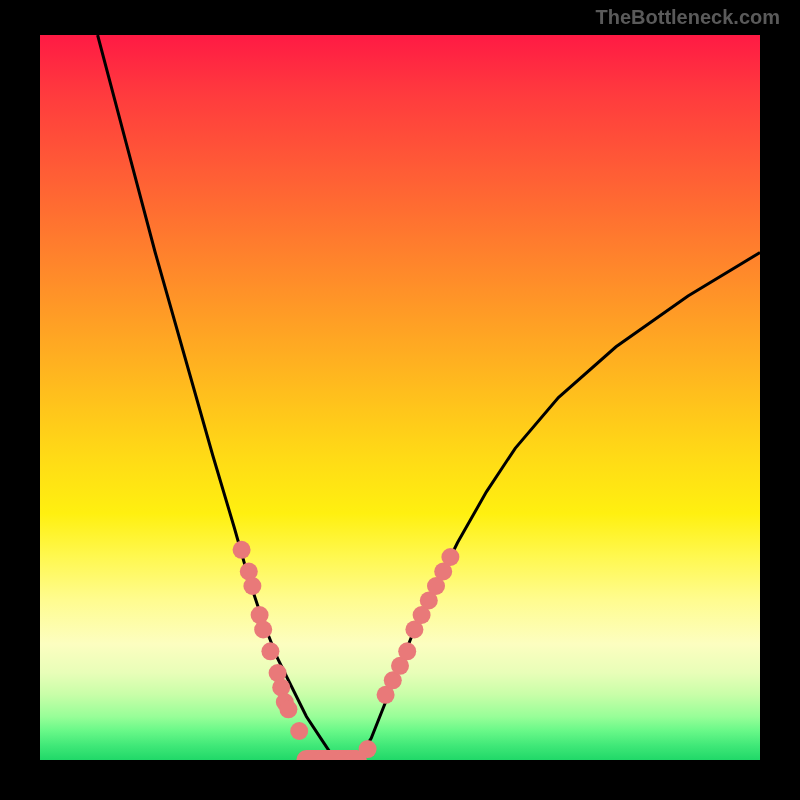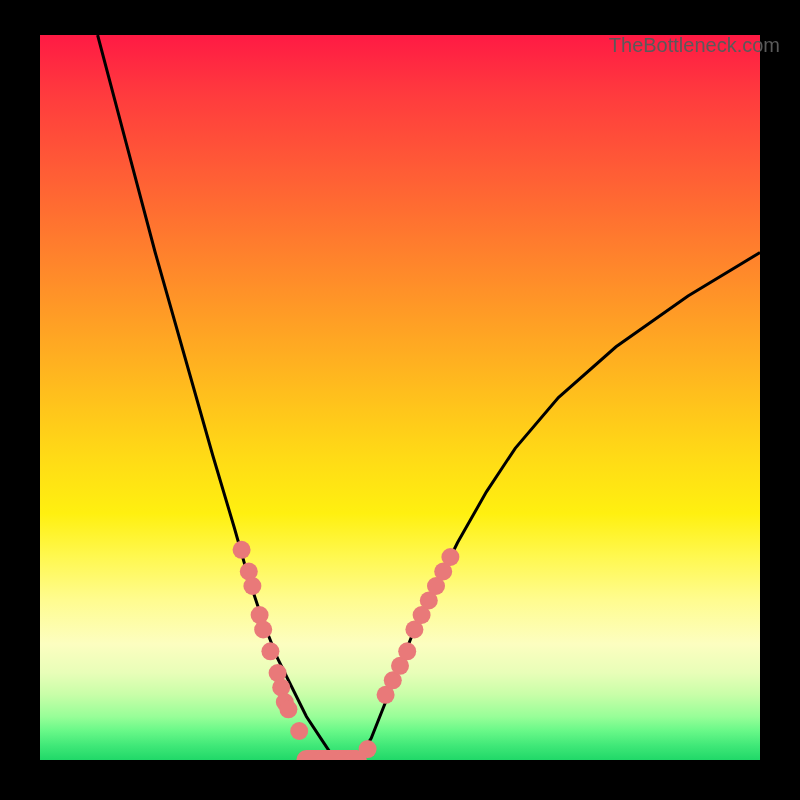--- a/index.html
+++ b/index.html
@@ -10,23 +10,22 @@
     background: #000;
     position: relative;
     font-family: Arial, sans-serif;
   }
   .watermark {
     position: absolute;
     top: 6px;
     right: 20px;
     color: #5a5a5a;
     font-size: 20px;
-    font-weight: 400;
+    font-weight: 700;
     z-index: 10;
-    margin-top: 28px;
   }
   .plot-area {
     position: absolute;
     left: 40px;
     top: 35px;
     width: 720px;
     height: 725px;
     background: linear-gradient(to bottom,
       #ff1a44 0%,
       #ff3a3e 8%,

